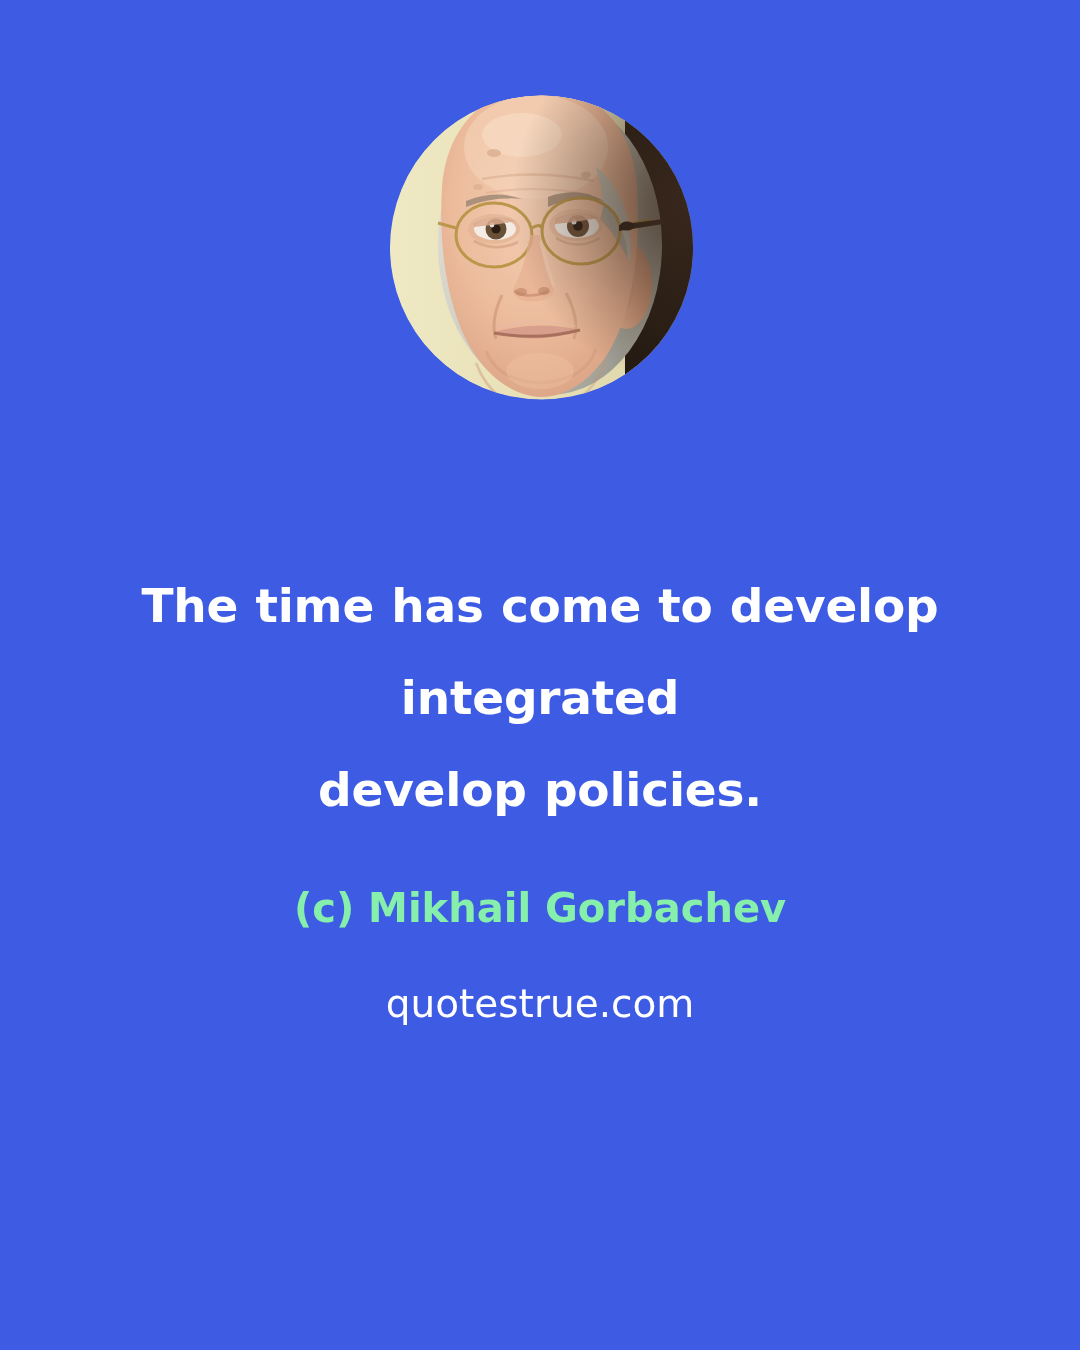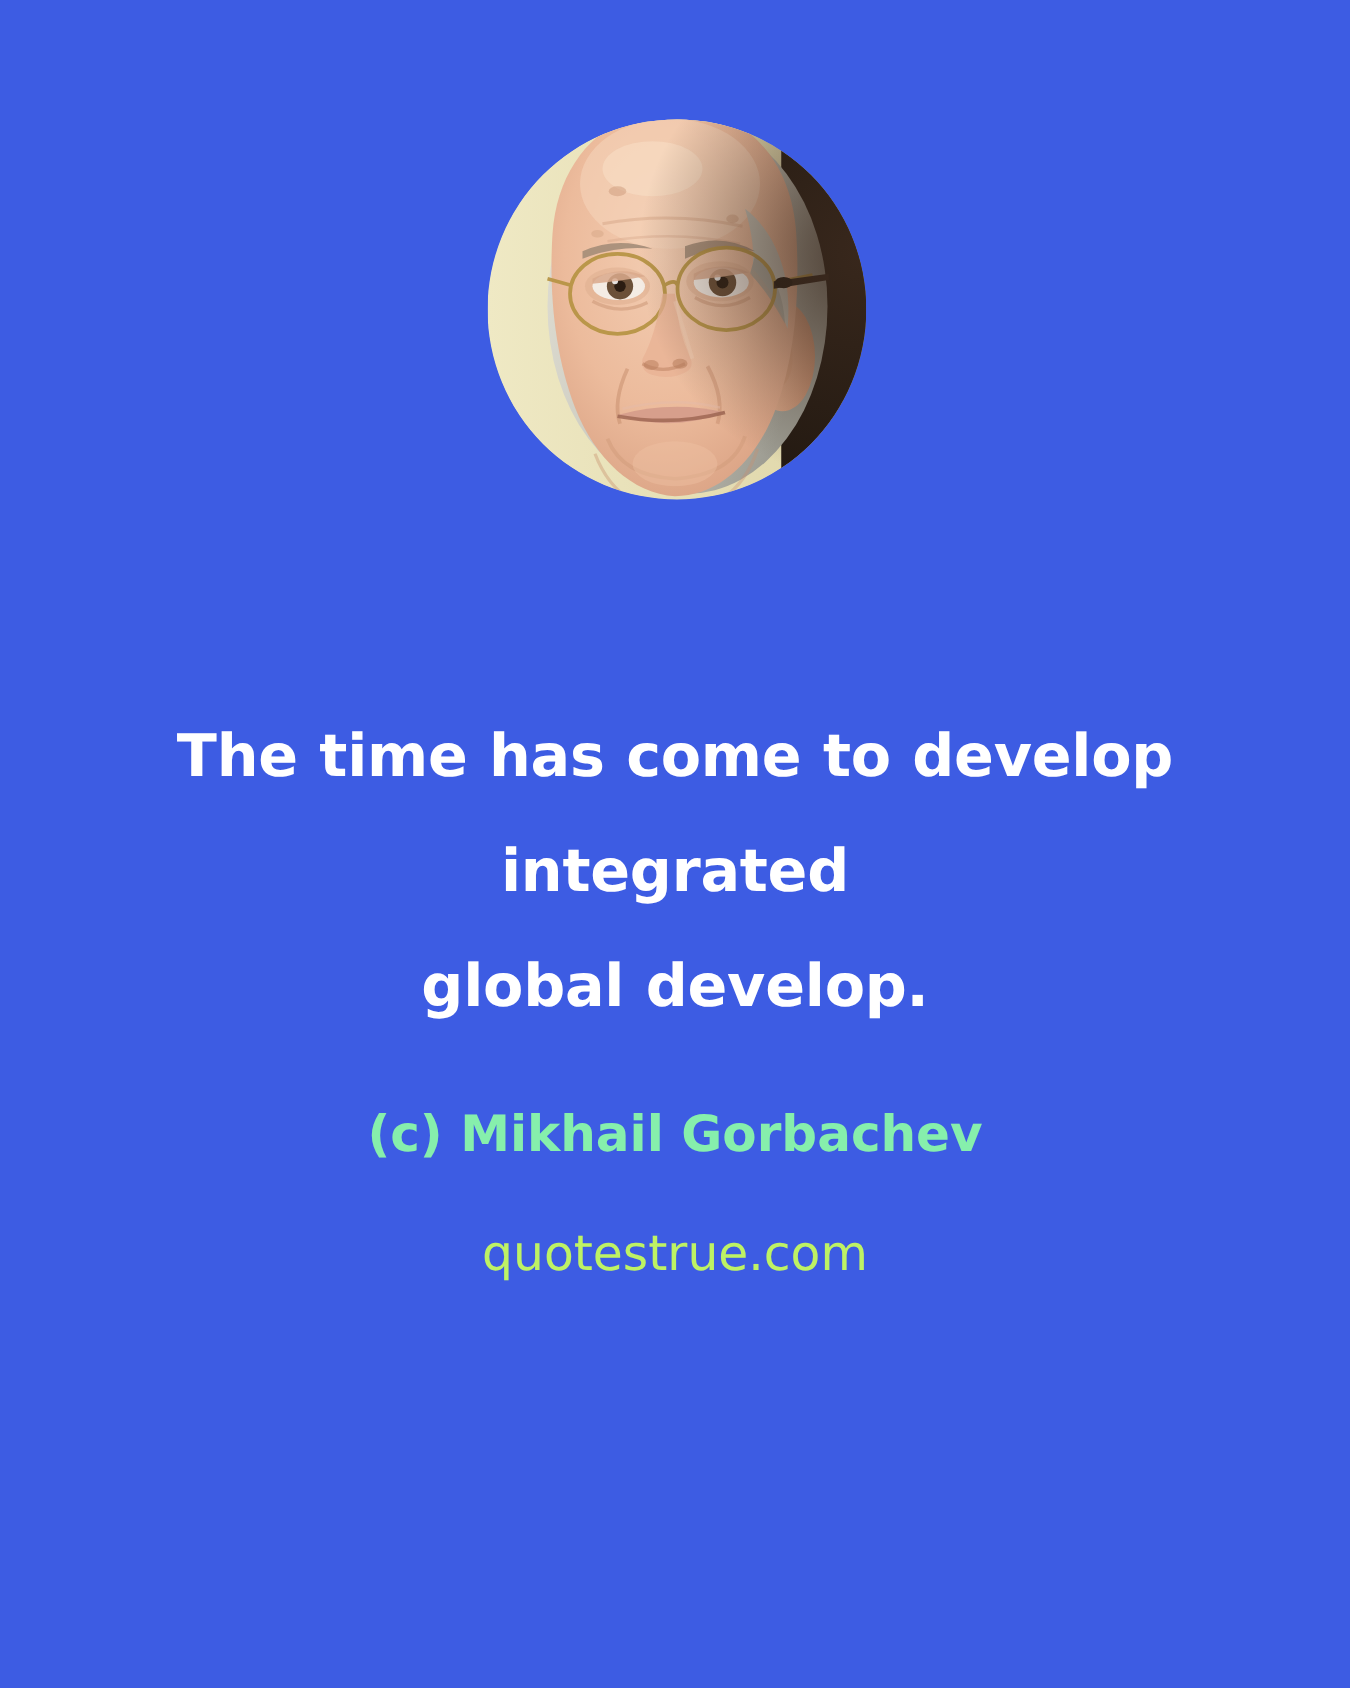--- a/index.html
+++ b/index.html
@@ -70,21 +70,21 @@
     color: #86efac;
     font-family: "DejaVu Sans", sans-serif;
     font-size: 40px;
     font-weight: 700;
     line-height: 1;
     margin: 0;
     padding-top: 52px;
   }
 
   .site {
-    color: #bef264;
+    color: #ffffff;
     font-family: "DejaVu Sans", sans-serif;
     font-size: 39px;
     font-weight: 400;
     line-height: 1;
     margin: 0;
     padding-top: 56px;
   }
 </style>
 </head>
 <body>
@@ -211,21 +211,21 @@
           <rect x="0" y="0" width="303" height="305" fill="url(#shadowRight)"></rect>
         </g>
       </svg>
     </div>
   </div>
 
   <div class="text-block">
 
     <p class="quote">
       <span>The time has come to develop integrated</span><br>
-      <span>global develop.</span>
+      <span>develop policies.</span>
     </p>
 
     <p class="author">(c) Mikhail Gorbachev</p>
 
     <p class="site">quotestrue.com</p>
 
   </div>
 
 </div>
 

